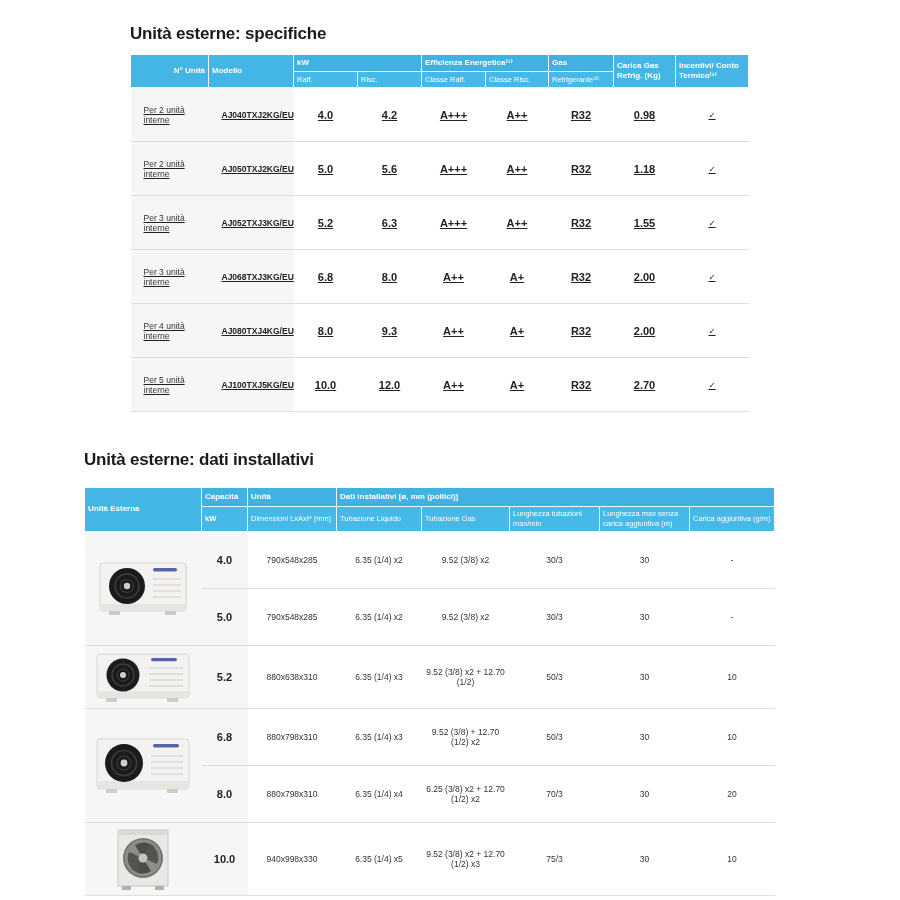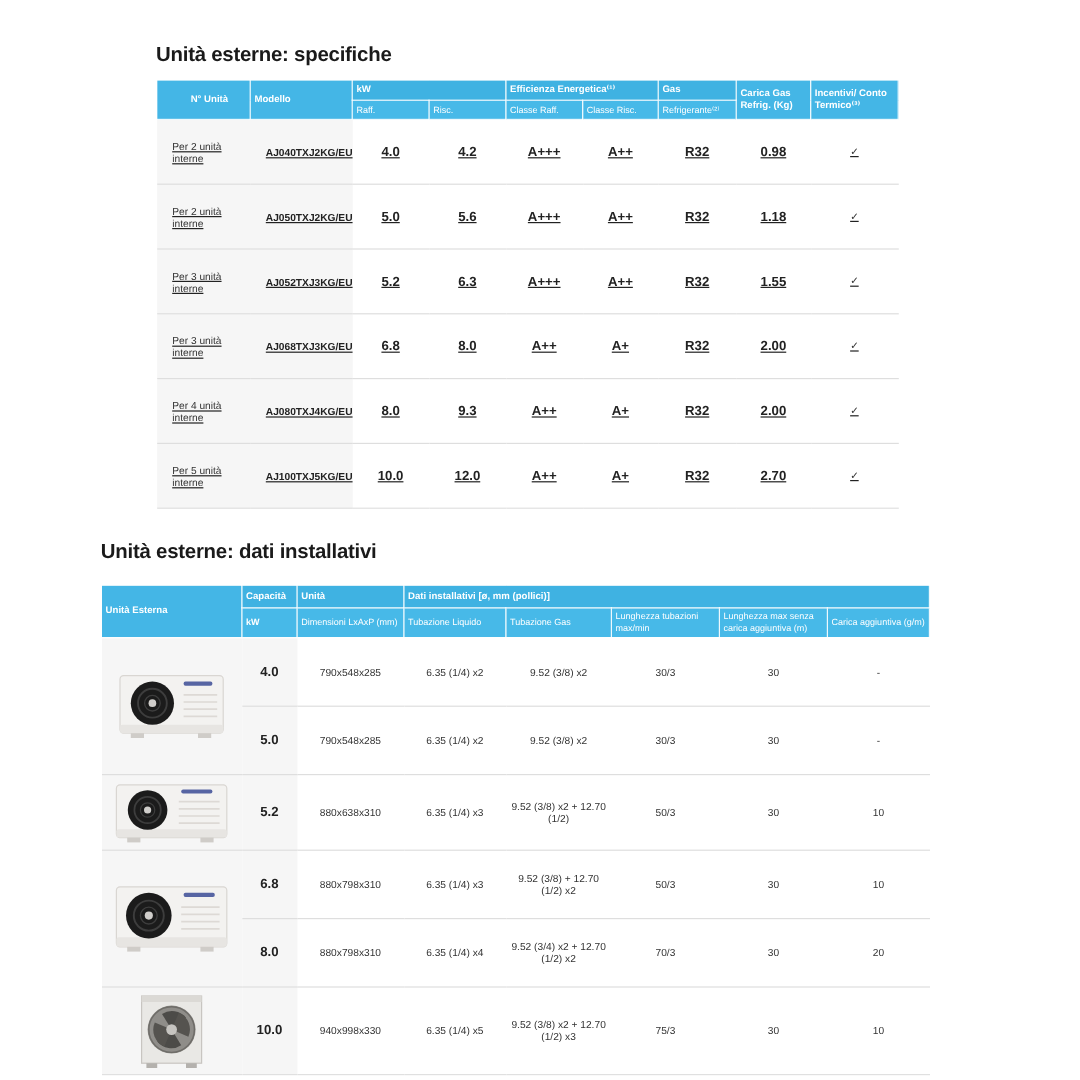--- a/index.html
+++ b/index.html
@@ -7,21 +7,21 @@
         font-family:"Liberation Sans","DejaVu Sans",sans-serif;color:#222;}
   .section{position:absolute;}
   .sec-title{font-size:17px;font-weight:700;color:#1a1a1a;line-height:22px;margin:0 0 9px 0;letter-spacing:-0.2px;}
   #sec-install .sec-title{margin-bottom:16px;}
 
   table.spec{border-collapse:collapse;table-layout:fixed;border-bottom:1px solid #e0e0e0;}
   table.spec th{background:#47b9e8;color:#fff;font-weight:400;font-size:7.5px;line-height:1.3;
                 padding:2px 3px;border:1px solid rgba(255,255,255,0.9);vertical-align:middle;text-align:left;}
   table.spec th.grp{background:#3fb2e2;font-weight:700;font-size:8px;}
   table.spec th.spanv{background:#44b6e6;font-weight:700;font-size:8px;}
-  table.spec th.left{text-align:center;padding-left:13px;}
+  table.spec th.left{text-align:right;padding-left:13px;}
   table.spec th.bold{font-weight:700;}
   table.spec td{font-size:8.5px;color:#333;text-align:center;vertical-align:middle;
                 border-top:1px solid #dedede;padding:3px 4px;background:#fff;}
   table.spec tbody tr:first-child td{border-top:none;}
   table.spec td.gray{background:#f6f6f6;}
   table.spec td.left{text-align:left;padding-left:13px;}
   table.spec td.bold{font-weight:700;color:#222;}
   table.spec td.num{font-weight:700;color:#222;font-size:11px;}
   table.spec td.dim{font-size:8.5px;}
   #t1 tbody tr{height:54px;text-decoration:underline;}
@@ -29,21 +29,21 @@
   #t2 tbody tr{height:57px;}
   #t2 thead tr.h1{height:19px;} #t2 thead tr.h2{height:18px;}
   .check{font-size:9px;color:#222;}
   .unit-img{display:flex;align-items:center;justify-content:center;}
 </style>
 </head>
 <body>
 
 <div class="page">
 
-  <div class="section" id="sec-specs" style="left:130px;top:35px;width:618px;">
+  <div class="section" id="sec-specs" style="left:130px;top:23px;width:618px;">
     <h2 class="sec-title">Unità esterne: specifiche</h2>
     <table class="spec" id="t1" style="width:618px;">
       <colgroup>
         <col style="width:78px">
           <col style="width:85px">
           <col style="width:64px">
           <col style="width:64px">
         <col style="width:64px">
           <col style="width:63px">
           <col style="width:65px">
@@ -260,21 +260,21 @@
           <td>6.35 (1/4) x3</td>
           <td>9.52 (3/8) + 12.70 (1/2) x2</td>
           <td>50/3</td>
           <td>30</td>
           <td>10</td>
         </tr>
         <tr>
           <td class="gray num">8.0</td>
           <td class="dim">880x798x310</td>
           <td>6.35 (1/4) x4</td>
-          <td>9.52 (3/4) x2 + 12.70 (1/2) x2</td>
+          <td>6.25 (3/8) x2 + 12.70 (1/2) x2</td>
           <td>70/3</td>
           <td>30</td>
           <td>20</td>
         </tr>
         <tr>
           <td class="gray">
             <div class="unit-img">
               <svg width="60" height="66" viewBox="0 0 60 66">
                 <rect x="5" y="4" width="50" height="56" fill="#e9e8e5" stroke="#c8c5c1"></rect>
                 <rect x="5" y="4" width="50" height="5" fill="#dbd9d5"></rect>

